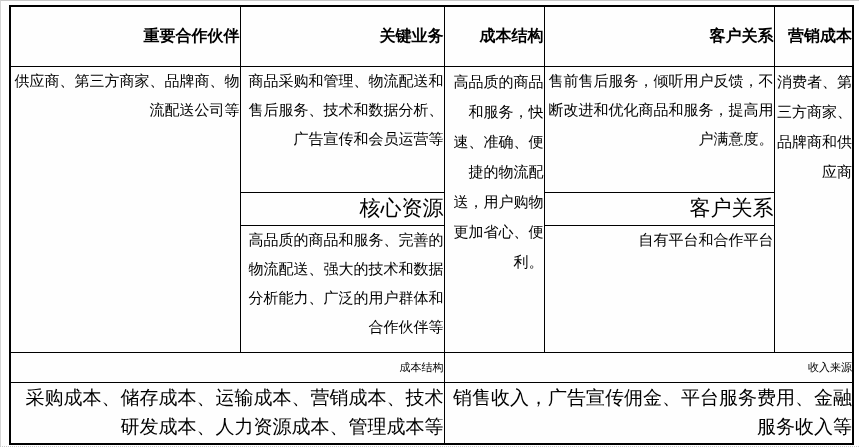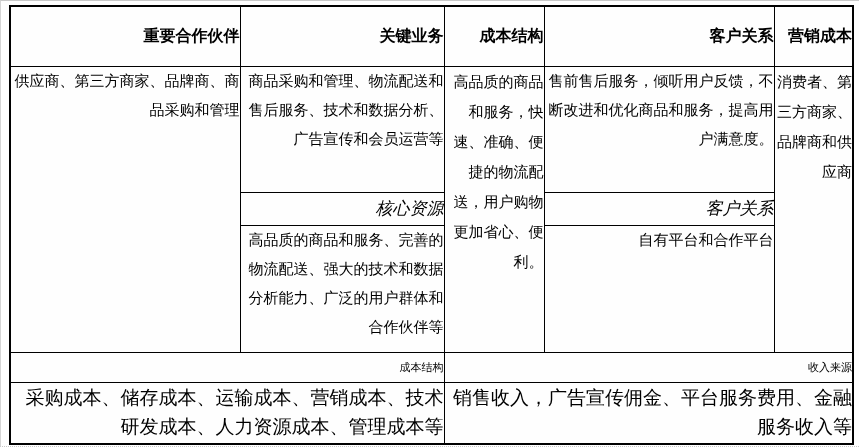--- a/index.html
+++ b/index.html
@@ -50,27 +50,26 @@
     line-height: 29px;
     vertical-align: top;
     padding-top: 6px;
   }
   td.pad-partners  { padding-left: 6px;  padding-right: 6px; }
   td.pad-activities{ padding-left: 14px; padding-right: 14px; }
   td.pad-value     { padding-left: 8px;  padding-right: 8px; line-height: 30px; padding-top: 8px; }
   td.pad-relations { padding-left: 16px; padding-right: 16px; }
   td.pad-segments  { padding-left: 6px;  padding-right: 6px; line-height: 30px; padding-top: 8px; }
   td.sub-hdr {
-    font-size: 17px;
+    font-size: 21px;
     line-height: 31px;
     vertical-align: middle;
     border-top: 2px solid #000000;
     border-bottom: 1px solid #000000;
     height: 33px;
-    font-style: italic;
   }
   td.section-hdr {
     font-size: 11px;
     vertical-align: middle;
     border-top: 2px solid #000000;
     height: 30px;
   }
   td.section-body {
     font-size: 19px;
     line-height: 29px;
@@ -99,21 +98,21 @@
     </colgroup>
     <tbody>
       <tr>
         <th class="hdr">重要合作伙伴</th>
         <th class="hdr">关键业务</th>
         <th class="hdr">成本结构</th>
         <th class="hdr">客户关系</th>
         <th class="hdr">营销成本</th>
       </tr>
       <tr class="r-body-top">
-        <td class="body-cell pad-partners" rowspan="3">供应商、第三方商家、品牌商、商品采购和管理</td>
+        <td class="body-cell pad-partners" rowspan="3">供应商、第三方商家、品牌商、物流配送公司等</td>
         <td class="body-cell pad-activities">商品采购和管理、物流配送和售后服务、技术和数据分析、广告宣传和会员运营等</td>
         <td class="body-cell pad-value" rowspan="3">高品质的商品和服务，快速、准确、便捷的物流配送，用户购物更加省心、便利。</td>
         <td class="body-cell pad-relations">售前售后服务，倾听用户反馈，不断改进和优化商品和服务，提高用户满意度。</td>
         <td class="body-cell pad-segments" rowspan="3">消费者、第三方商家、品牌商和供应商</td>
       </tr>
       <tr class="r-sub">
         <td class="sub-hdr">核心资源</td>
         <td class="sub-hdr">客户关系</td>
       </tr>
       <tr class="r-body-bottom">

